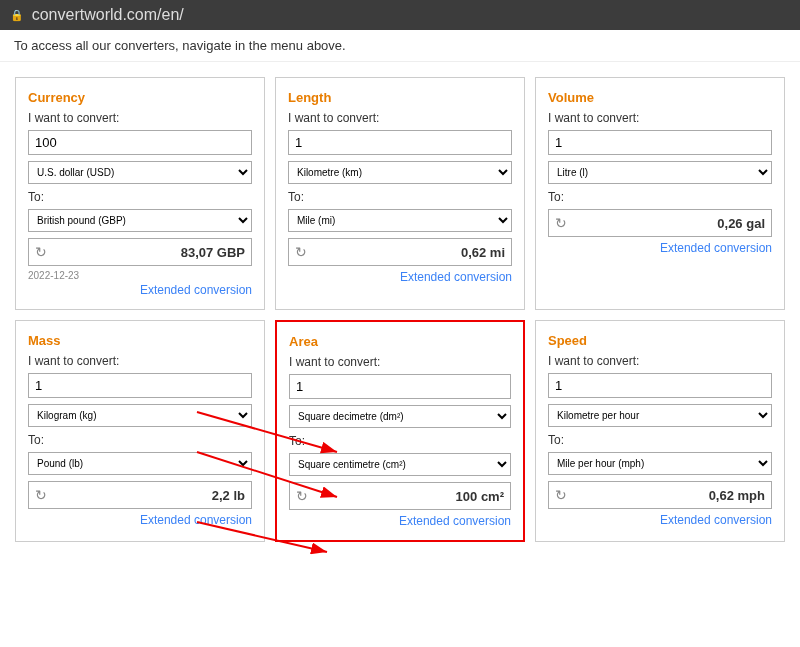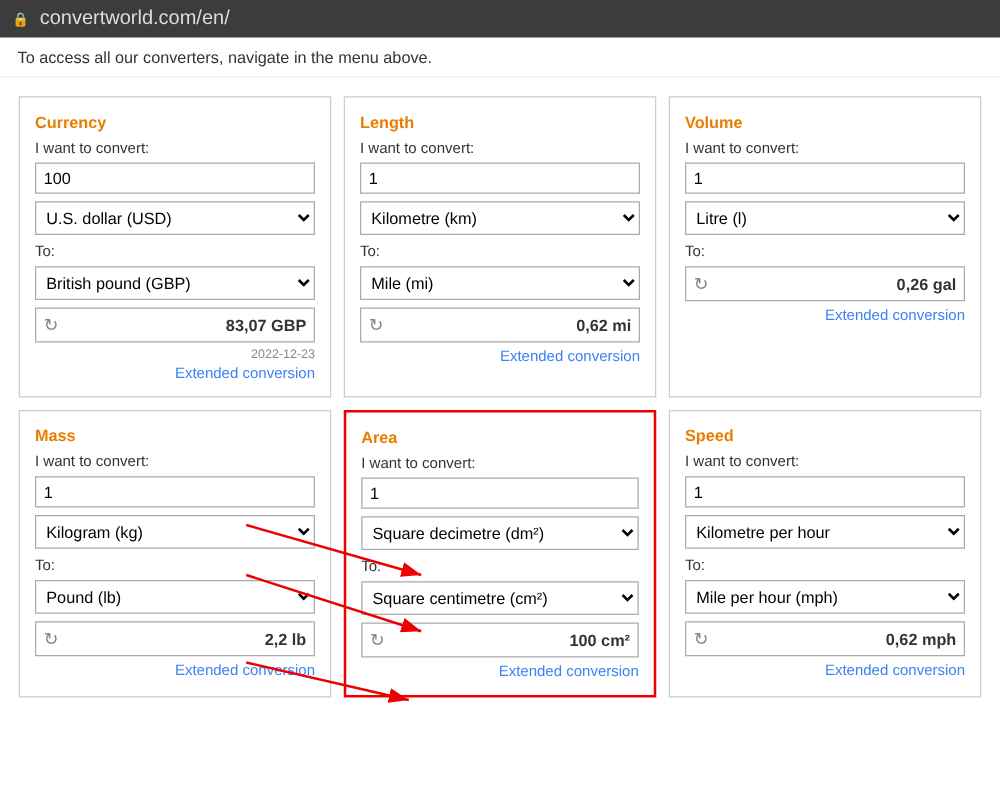--- a/index.html
+++ b/index.html
@@ -63,21 +63,21 @@
       border: 1px solid #aaa;
       padding: 4px 6px;
       font-size: 13px;
       margin-bottom: 6px;
       outline: none;
     }
     .converter-select {
       width: 100%;
       border: 1px solid #aaa;
       padding: 4px 4px;
-      font-size: 13px;
+      font-size: 10px;
       margin-bottom: 6px;
       background: #fff;
       cursor: pointer;
     }
     .to-label {
       font-size: 12px;
       color: #333;
       margin-bottom: 5px;
     }
     .result-row {
@@ -98,21 +98,20 @@
     }
     .result-value {
       font-size: 13px;
       font-weight: bold;
       color: #333;
       text-align: center;
     }
     .result-date {
       font-size: 10px;
       color: #888;
-      text-align: right;
       margin-bottom: 2px;
     }
     .extended-link {
       display: block;
       text-align: right;
       color: #3b82f6;
       font-size: 12px;
       text-decoration: none;
       cursor: pointer;
       margin-top: 0;

